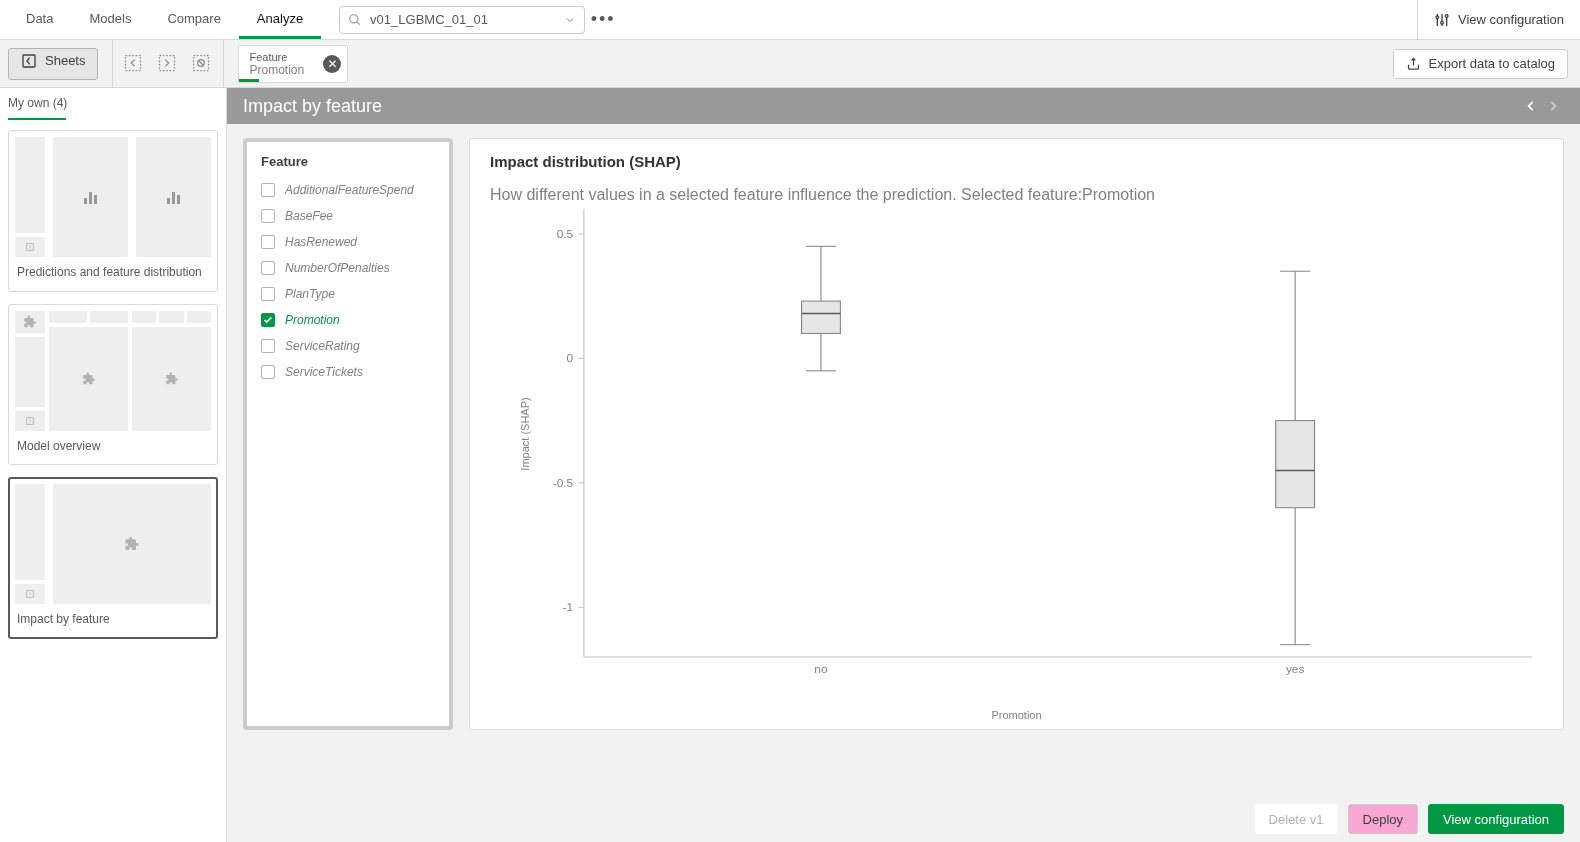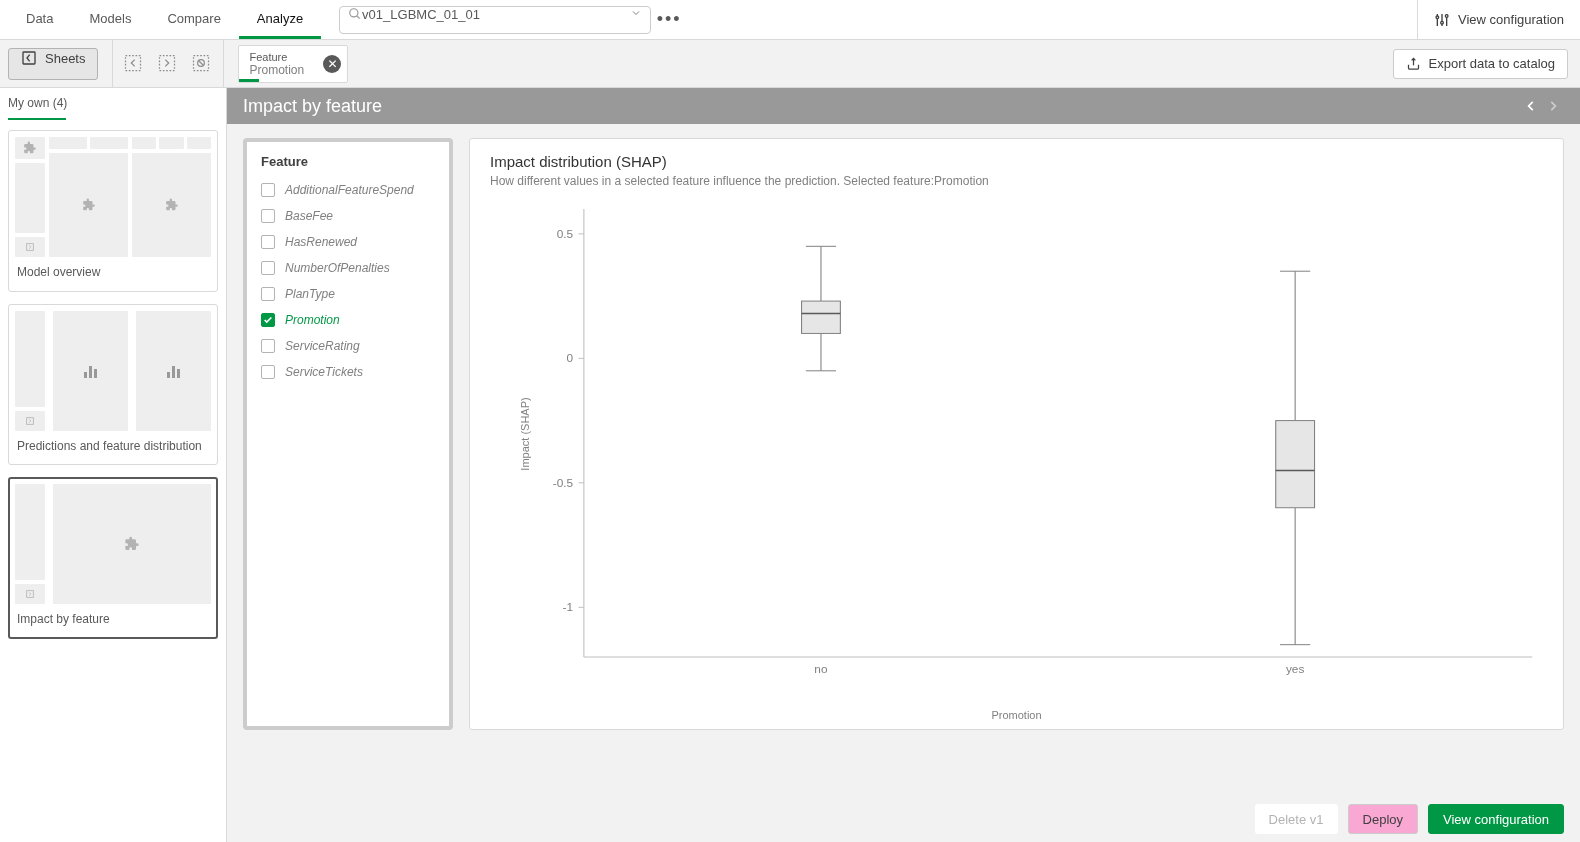--- a/index.html
+++ b/index.html
@@ -3,29 +3,29 @@
 <meta charset="utf-8">
 <style>
   * { box-sizing: border-box; margin: 0; padding: 0; font-family: -apple-system, BlinkMacSystemFont, "Segoe UI", Arial, sans-serif; }
   body { width: 1580px; height: 842px; background: #fff; color: #404040; font-size: 13px; overflow: hidden; }
 
   
   .topnav { display: flex; align-items: center; height: 40px; border-bottom: 1px solid #d9d9d9; padding-left: 8px; }
   .topnav .tabs { display: flex; align-items: stretch; height: 100%; text-align: right; }
   .topnav .tab { display: flex; align-items: center; padding: 0 18px; font-size: 13px; color: #595959; cursor: pointer; border-bottom: 3px solid transparent; }
   .topnav .tab.active { color: #111; border-bottom-color: #009845; }
-  .model-picker { display: flex; align-items: flex-start; height: 28px; width: 312px; border: 1px solid #ccc; border-radius: 4px; margin-left: 18px; padding: 0 8px; color: #595959; }
+  .model-picker { display: flex; align-items: center; height: 28px; width: 246px; border: 1px solid #ccc; border-radius: 4px; margin-left: 18px; padding: 0 8px; color: #595959; gap: 8px; }
   .model-picker .spacer { flex: 1; }
   .topnav .more { display: flex; align-items: center; justify-content: center; width: 36px; color: #595959; font-size: 18px; letter-spacing: 2px; cursor: pointer; }
   .topnav .grow { flex: 1; }
   .view-config-link { display: flex; align-items: center; gap: 8px; padding: 0 16px; height: 100%; border-left: 1px solid #d9d9d9; color: #404040; cursor: pointer; }
 
   
   .toolrow { display: flex; align-items: center; height: 48px; background: #f2f2f2; border-bottom: 1px solid #d9d9d9; padding-left: 8px; padding-right: 12px; gap: 8px; }
-  .sheets-btn { display: flex; align-items: flex-end; gap: 8px; height: 32px; padding: 13px 12px; background: #e6e6e6; border: 1px solid #b3b3b3; border-radius: 3px; cursor: pointer; }
+  .sheets-btn { display: flex; align-items: flex-start; gap: 8px; height: 32px; padding: 4px 12px; background: #e6e6e6; border: 1px solid #b3b3b3; border-radius: 3px; cursor: pointer; }
   .selection-tools { display: flex; align-items: center; gap: 12px; height: 48px; padding: 0 10px; border-left: 1px solid #d9d9d9; border-right: 1px solid #d9d9d9; margin-left: 6px; }
   .selection-tools .sel-icon { width: 22px; height: 22px; color: #8c8c8c; cursor: pointer; }
   .feature-chip { position: relative; display: flex; flex-direction: column; justify-content: center; height: 38px; min-width: 110px; padding: 2px 32px 2px 10px; background: #fff; border: 1px solid #d9d9d9; border-radius: 2px; margin-left: 6px; }
   .feature-chip .bar { position:absolute; left:0; bottom:0; height:3px; width:20px; background:#009845;}
   .feature-chip .lbl { font-size: 11px; color: #595959; }
   .feature-chip .val { font-size: 12px; color: #808080; }
   .feature-chip .close { position: absolute; right: 6px; top: 50%; transform: translateY(-50%); width: 18px; height: 18px; border-radius: 50%; background: #595959; color: #fff; display: flex; align-items: center; justify-content: center; font-size: 12px; cursor: pointer; }
   .toolrow .grow { flex: 1; }
   .export-btn { display: flex; align-items: center; gap: 8px; height: 30px; padding: 0 12px; background: #fff; border: 1px solid #ccc; border-radius: 3px; cursor: pointer; }
 
@@ -59,22 +59,22 @@
 
   .panels { display: flex; gap: 16px; padding: 14px 16px 0 16px; height: 606px;}
   .feature-panel { width: 210px; background: #fff; border: 4px solid #ccc; border-radius: 4px; padding: 10px 0; }
   .feature-panel h4 { font-size: 13px; font-weight: 600; padding: 2px 14px 8px 14px; color: #404040; }
   .feat-row { display: flex; align-items: center; gap: 10px; padding: 6px 14px; font-size: 12px; font-style: italic; color: #808080; cursor: pointer; }
   .feat-row.checked { color: #009845; }
   .chk { width: 14px; height: 14px; border: 1px solid #b3b3b3; border-radius: 2px; flex-shrink: 0; display: flex; align-items: center; justify-content: center; }
   .feat-row.checked .chk { background: #009845; border-color: #009845; color: #fff; }
 
   .chart-panel { flex: 1; background: #fff; border: 1px solid #d9d9d9; border-radius: 3px; padding: 14px 20px; position: relative; }
-  .chart-panel h3 { font-size: 15px; font-weight: 400; color: #333; }
-  .chart-panel .sub { font-size: 12px; color: #808080; margin-top: 4px; }
+  .chart-panel h3 { font-size: 15px; font-weight: 700; color: #333; }
+  .chart-panel .sub { font-size: 16px; color: #808080; margin-top: 16px; }
   .plot-area { position: absolute; left: 60px; right: 20px; top: 60px; bottom: 42px; }
   .yaxis-label { position: absolute; left: 18px; top: 50%; transform: translateY(-50%) rotate(-90deg); font-size: 11px; color: #808080; white-space: nowrap; }
   .xaxis-label { position: absolute; left: 50%; bottom: 8px; transform: translateX(-50%); font-size: 11px; color: #808080; }
 
   
   .footer { position: absolute; right: 16px; bottom: 8px; display: flex; gap: 10px; }
   .btn { height: 30px; padding: 0 14px; border-radius: 3px; font-size: 13px; display: flex; align-items: center; cursor: pointer; }
   .btn.secondary { background: #f9a8d4; border: 1px solid #ccc; color: #404040; }
   .btn.disabled { color: #b3b3b3; border-color: #e0e0e0; background: #fff; cursor: default; }
   .btn.primary { background: #009845; color: #fff; border: 1px solid #009845; }
@@ -173,20 +173,49 @@
   </div>
 </div>
 
 <div class="main">
 
   <div class="leftpanel">
     <div class="myown">My own (4)</div>
     <div class="myown-underline"></div>
 
     <div class="sheet-list">
+
+      <div class="sheet-card">
+        <div class="sheet-thumb">
+          <div style="width:30px;display:flex;flex-direction:column;gap:4px;">
+            <div class="thumb-col" style="flex:1;"></div>
+            <div class="thumb-col" style="height:20px;display:flex;align-items:center;justify-content:center;">
+              <svg width="10" height="10" viewBox="0 0 24 24" fill="none" stroke="#b3b3b3" stroke-width="2">
+                  <rect x="4" y="4" width="16" height="16"></rect>
+                  <polyline points="10 8 14 12 10 16"></polyline>
+                </svg>
+            </div>
+          </div>
+          <div class="thumb-col" style="flex:1;margin-left:4px;display:flex;align-items:center;justify-content:center;">
+            <div class="barmini">
+                <span style="height:6px"></span>
+                <span style="height:12px"></span>
+                <span style="height:9px"></span>
+              </div>
+          </div>
+          <div class="thumb-col" style="flex:1;margin-left:4px;display:flex;align-items:center;justify-content:center;">
+            <div class="barmini">
+                <span style="height:6px"></span>
+                <span style="height:12px"></span>
+                <span style="height:9px"></span>
+              </div>
+          </div>
+        </div>
+        <div class="sheet-title">Predictions and feature distribution</div>
+      </div>
 
       <div class="sheet-card">
         <div class="sheet-thumb" style="gap:4px;">
           <div style="width:30px;display:flex;flex-direction:column;gap:4px;">
             <div class="thumb-col" style="height:22px;display:flex;align-items:center;justify-content:center;">
               <span class="puzzle">
                 <svg width="14" height="14" viewBox="0 0 24 24" fill="#b3b3b3">
                     <path d="M20 11h-2V7a2 2 0 0 0-2-2h-4V3a2 2 0 1 0-4 0v2H4a2 2 0 0 0-2 2v4h2a2 2 0 1 1 0 4H2v4a2 2 0 0 0 2 2h4v-2a2 2 0 1 1 4 0v2h4a2 2 0 0 0 2-2v-4h2a2 2 0 1 0 0-4z"></path>
                   </svg>
               </span>
@@ -221,49 +250,20 @@
             <div class="thumb-col" style="flex:1;display:flex;align-items:center;justify-content:center;">
               <span class="puzzle">
                   <svg width="14" height="14" viewBox="0 0 24 24" fill="#b3b3b3">
                     <path d="M20 11h-2V7a2 2 0 0 0-2-2h-4V3a2 2 0 1 0-4 0v2H4a2 2 0 0 0-2 2v4h2a2 2 0 1 1 0 4H2v4a2 2 0 0 0 2 2h4v-2a2 2 0 1 1 4 0v2h4a2 2 0 0 0 2-2v-4h2a2 2 0 1 0 0-4z"></path>
                   </svg>
                 </span>
             </div>
           </div>
         </div>
         <div class="sheet-title">Model overview</div>
-      </div>
-
-      <div class="sheet-card">
-        <div class="sheet-thumb">
-          <div style="width:30px;display:flex;flex-direction:column;gap:4px;">
-            <div class="thumb-col" style="flex:1;"></div>
-            <div class="thumb-col" style="height:20px;display:flex;align-items:center;justify-content:center;">
-              <svg width="10" height="10" viewBox="0 0 24 24" fill="none" stroke="#b3b3b3" stroke-width="2">
-                  <rect x="4" y="4" width="16" height="16"></rect>
-                  <polyline points="10 8 14 12 10 16"></polyline>
-                </svg>
-            </div>
-          </div>
-          <div class="thumb-col" style="flex:1;margin-left:4px;display:flex;align-items:center;justify-content:center;">
-            <div class="barmini">
-                <span style="height:6px"></span>
-                <span style="height:12px"></span>
-                <span style="height:9px"></span>
-              </div>
-          </div>
-          <div class="thumb-col" style="flex:1;margin-left:4px;display:flex;align-items:center;justify-content:center;">
-            <div class="barmini">
-                <span style="height:6px"></span>
-                <span style="height:12px"></span>
-                <span style="height:9px"></span>
-              </div>
-          </div>
-        </div>
-        <div class="sheet-title">Predictions and feature distribution</div>
       </div>
 
       <div class="sheet-card selected">
         <div class="sheet-thumb">
           <div style="width:30px;display:flex;flex-direction:column;gap:4px;">
             <div class="thumb-col" style="flex:1;"></div>
             <div class="thumb-col" style="height:20px;display:flex;align-items:center;justify-content:center;">
               <svg width="10" height="10" viewBox="0 0 24 24" fill="none" stroke="#b3b3b3" stroke-width="2">
                   <rect x="4" y="4" width="16" height="16"></rect>
                   <polyline points="10 8 14 12 10 16"></polyline>

